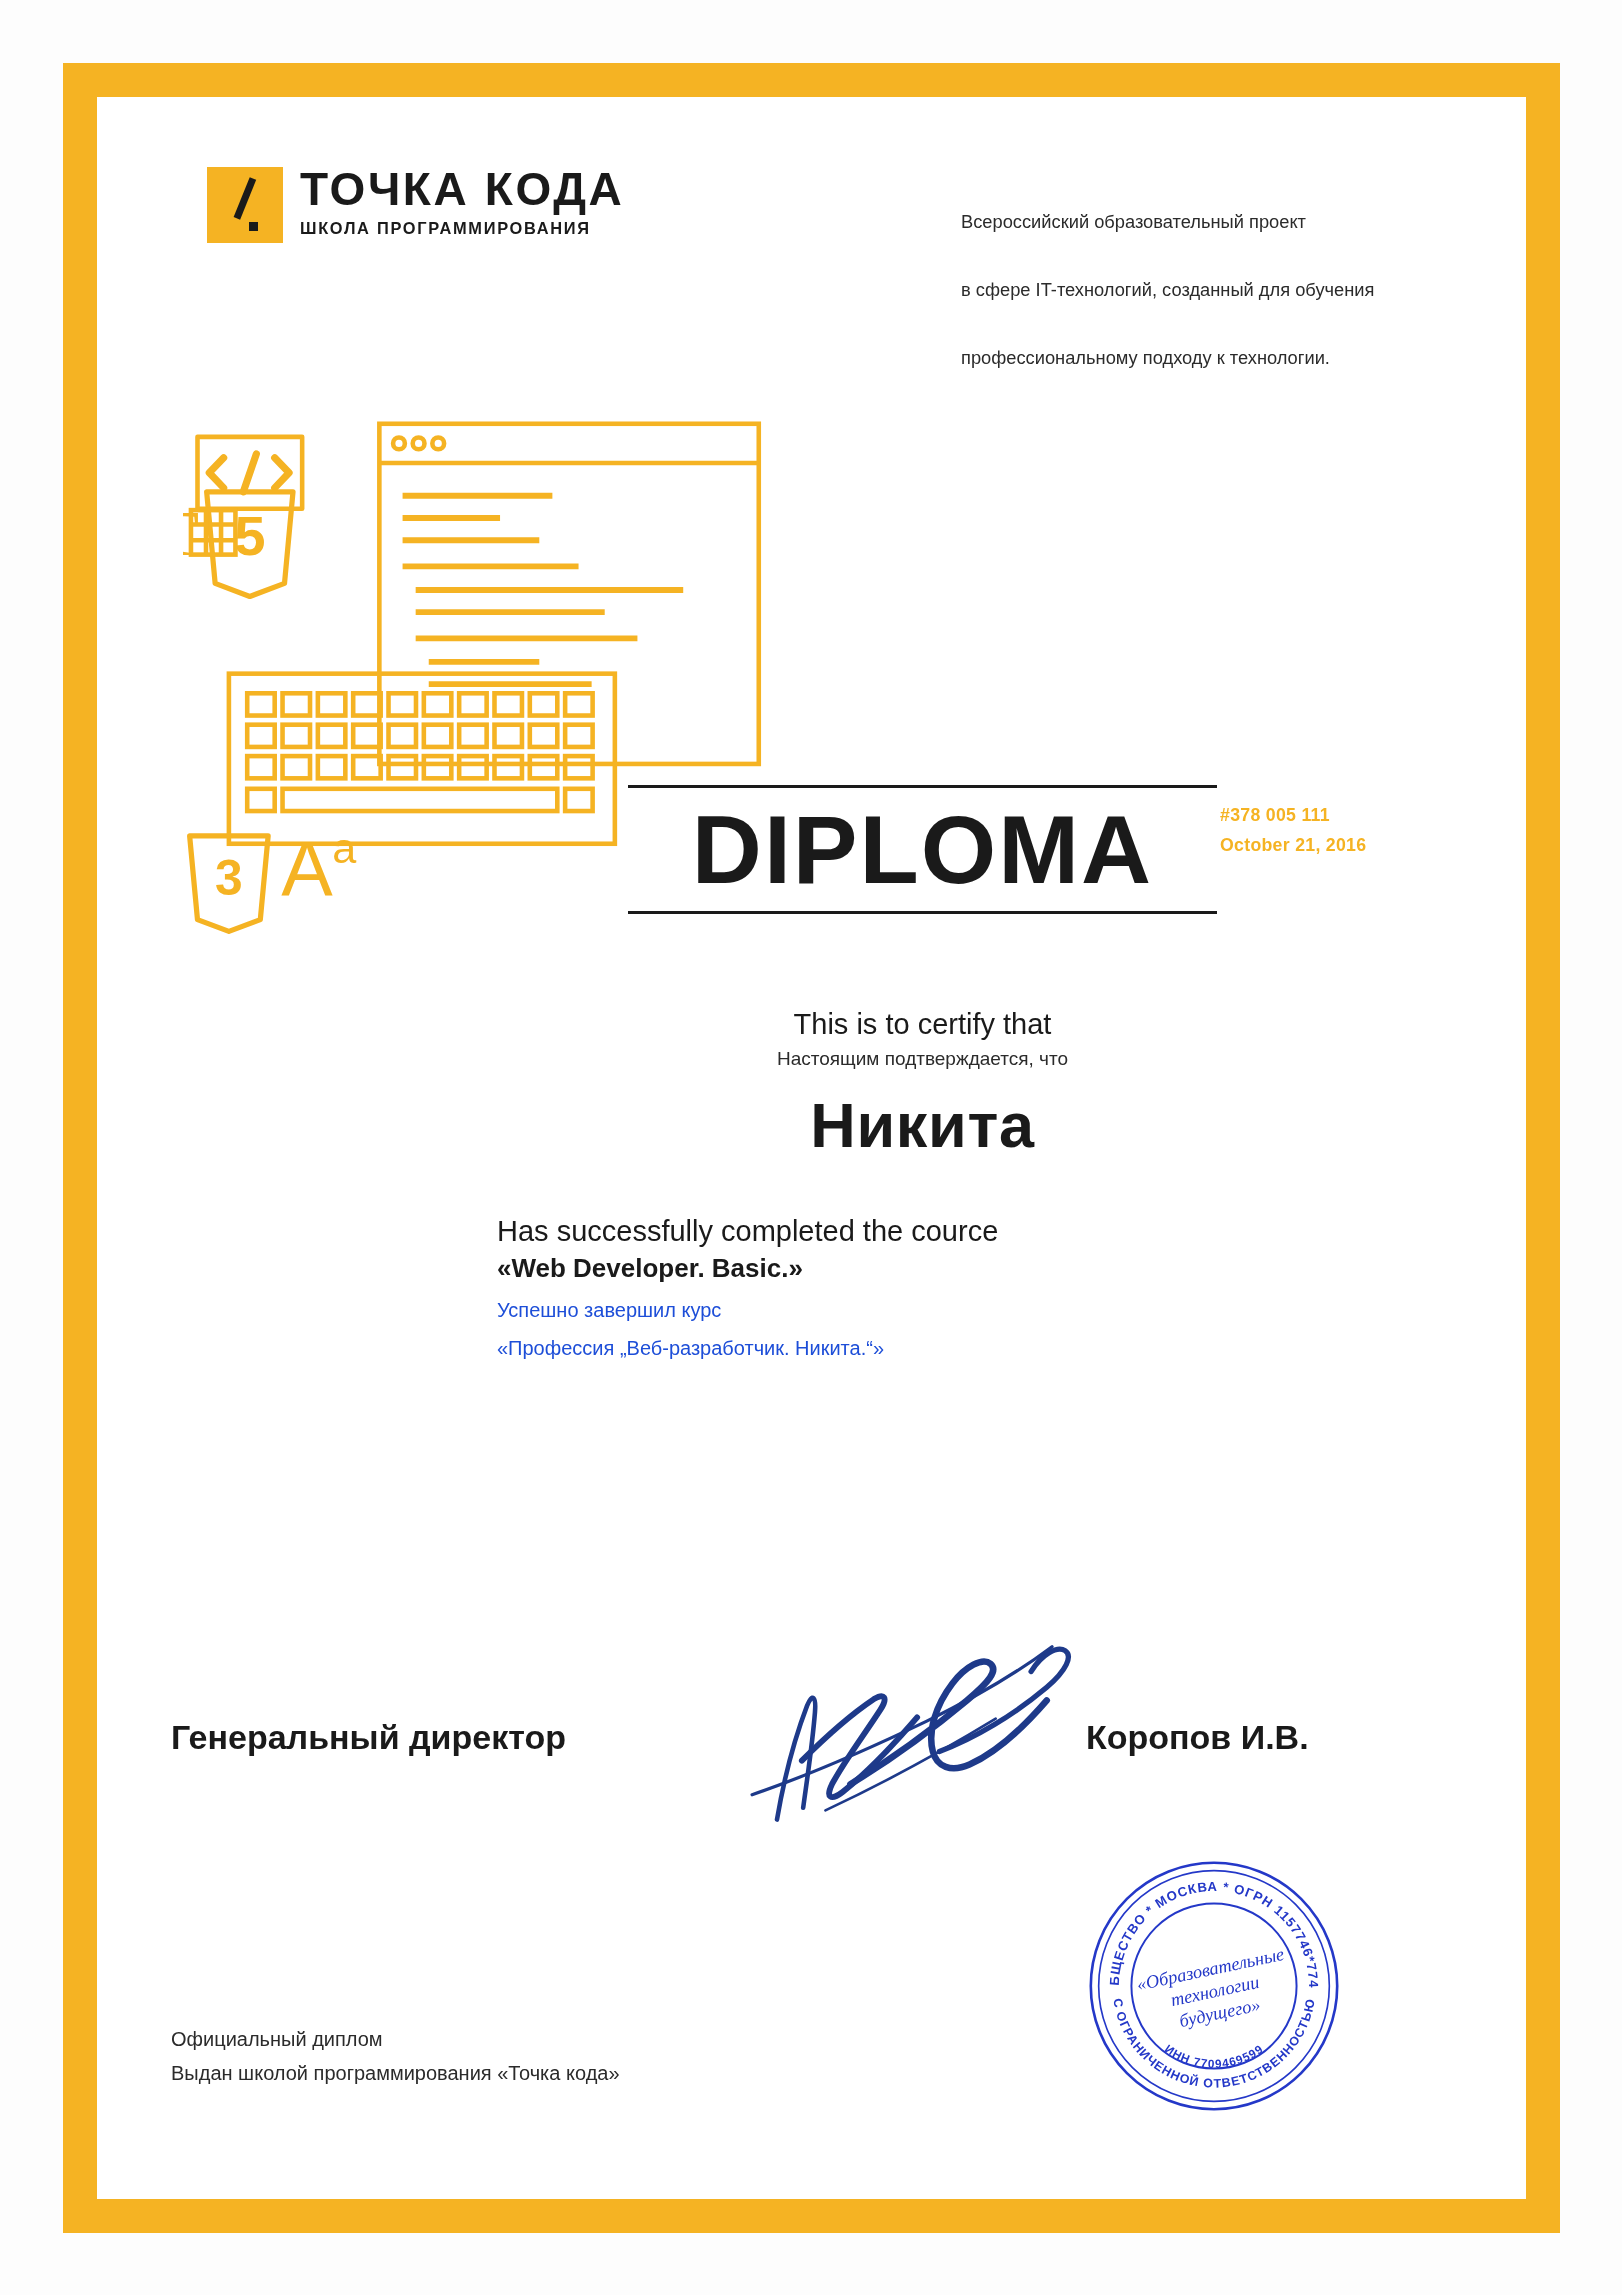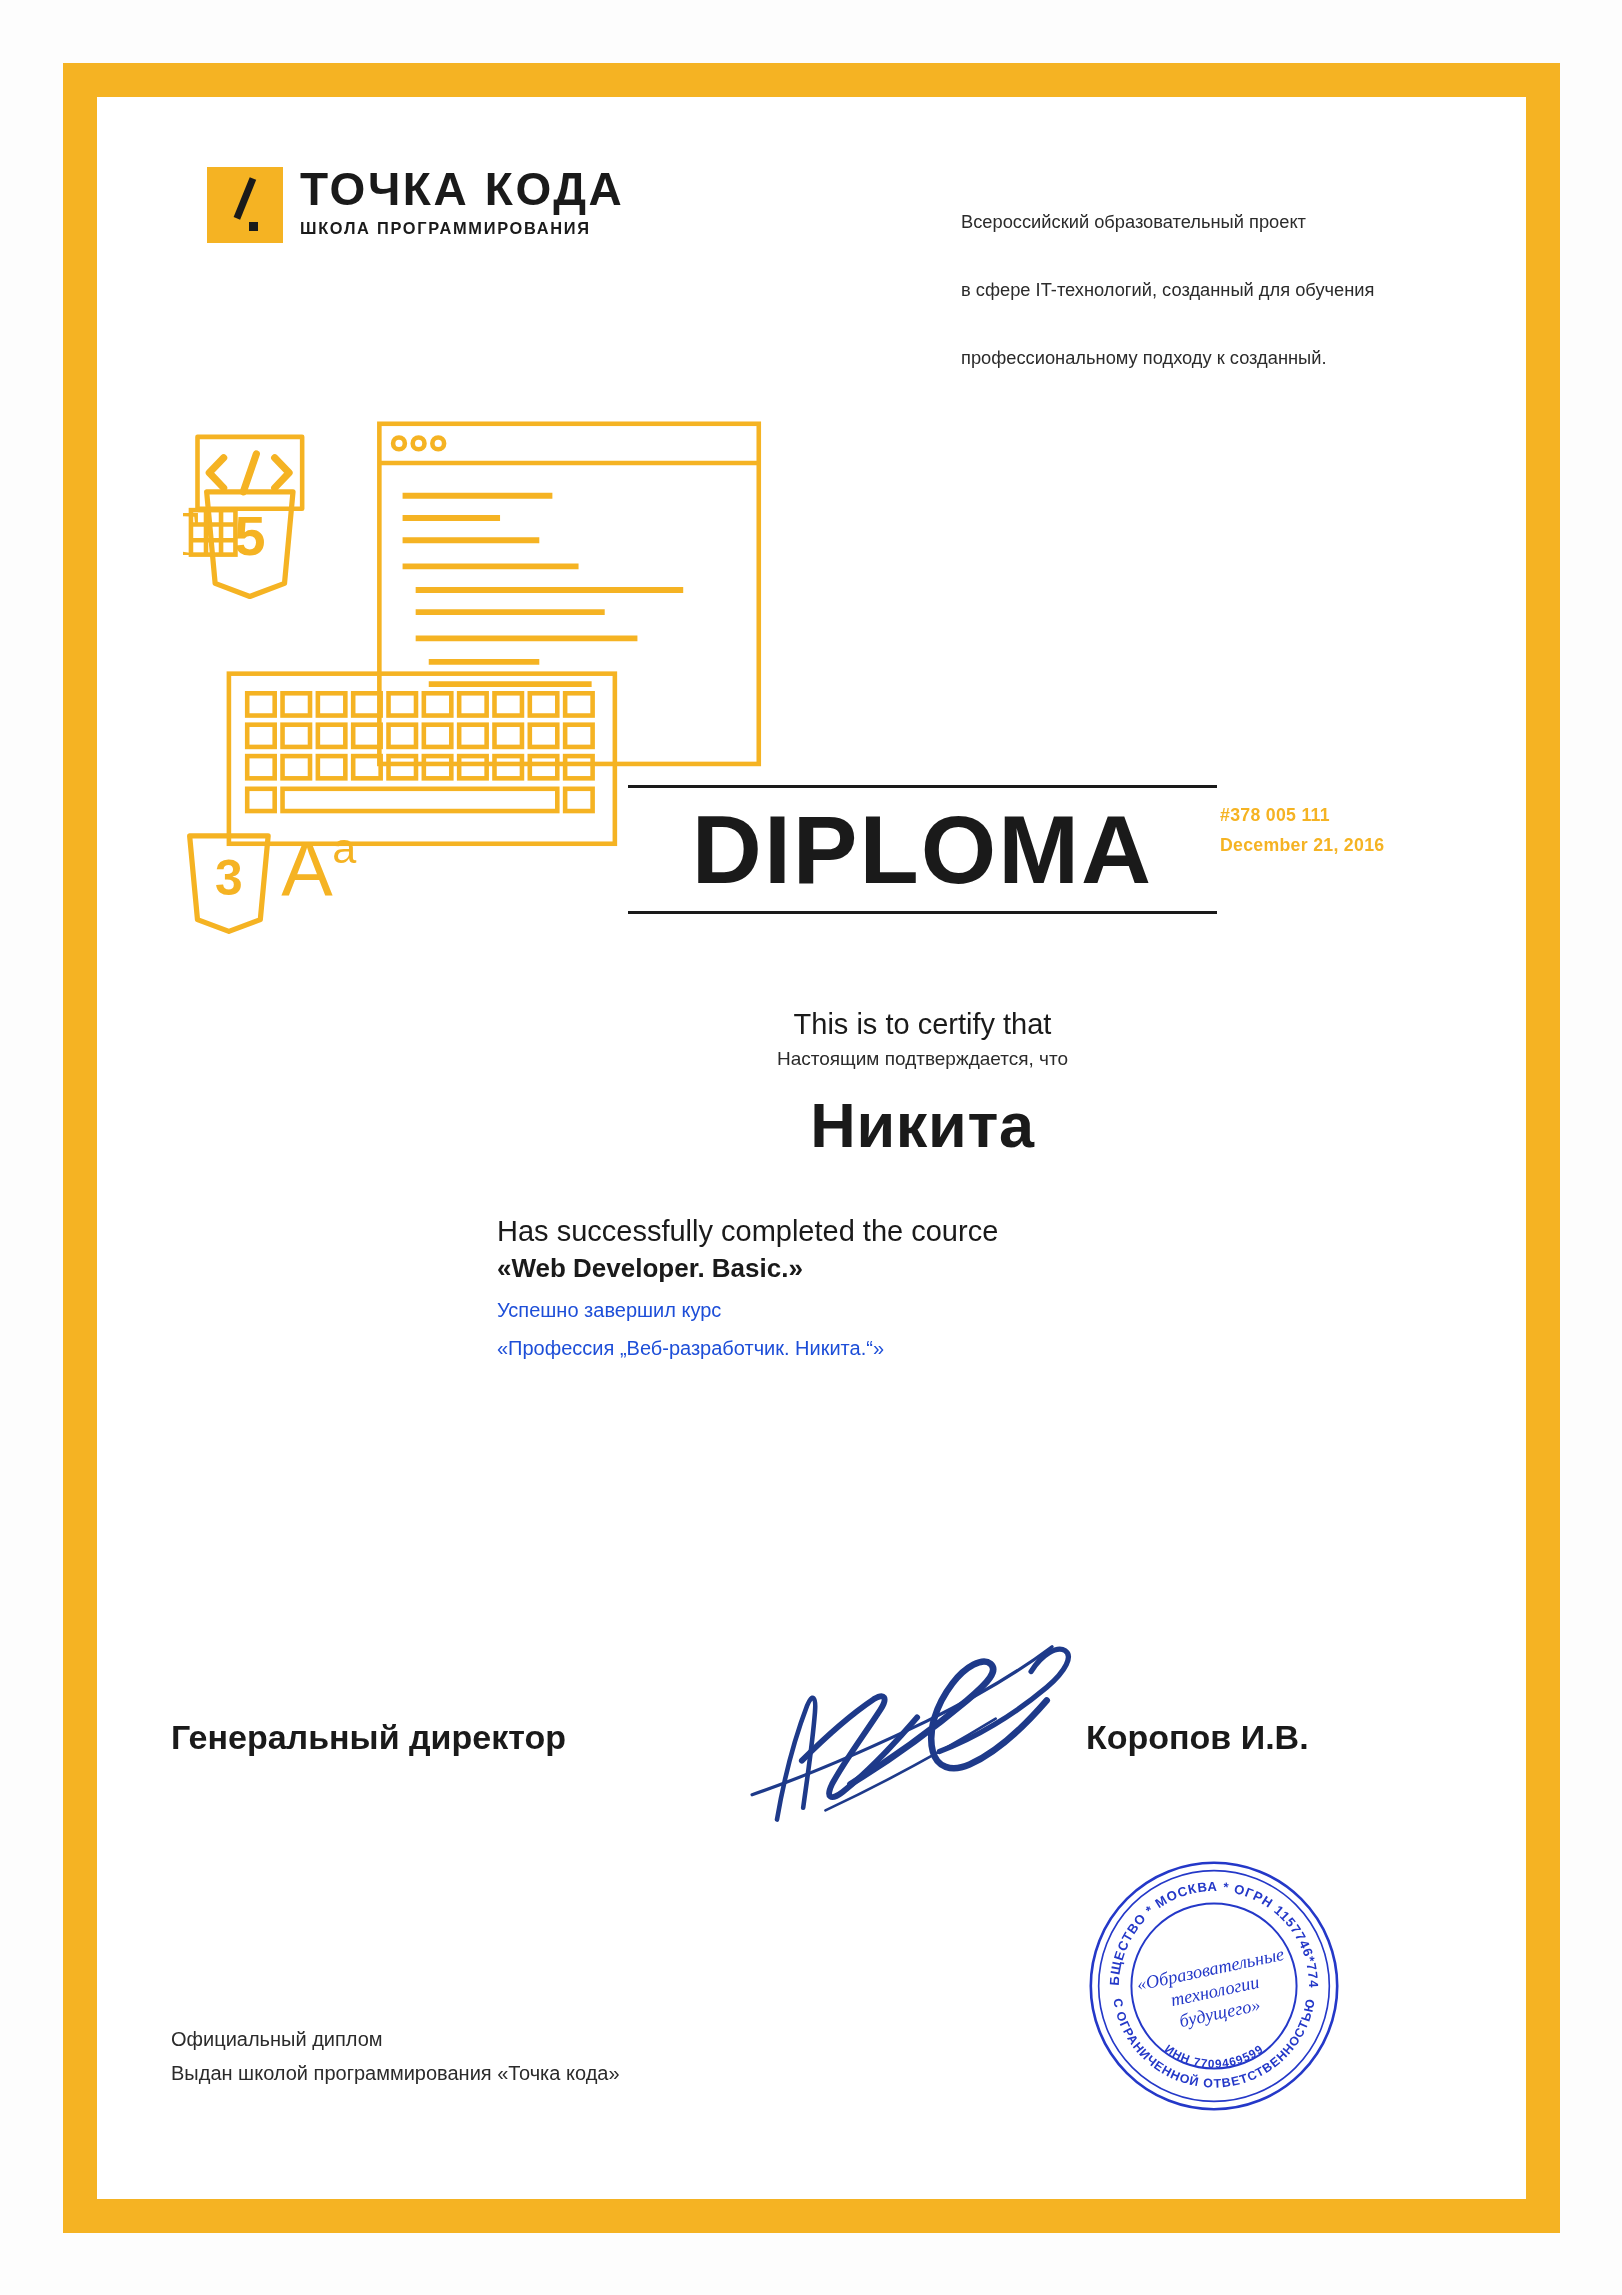--- a/index.html
+++ b/index.html
@@ -269,21 +269,21 @@
         <div class="dot"></div>
       </div>
       <div class="logo-text">
         <div class="logo-title">ТОЧКА КОДА</div>
         <div class="logo-sub">ШКОЛА ПРОГРАММИРОВАНИЯ</div>
       </div>
     </div>
     <div class="header-desc">
       <div>Всероссийский образовательный проект</div>
       <div>в сфере IT-технологий, созданный для обучения</div>
-      <div>профессиональному подходу к созданный.</div>
+      <div>профессиональному подходу к технологии.</div>
     </div>
   </div>
 
   <div class="illustration">
     <svg width="674" height="628" viewBox="0 0 1030 960" fill="none" xmlns="http://www.w3.org/2000/svg">
 
       <g stroke="#F5B323" stroke-width="7" fill="none">
         <rect x="300" y="18" width="580" height="520"></rect>
         <line x1="300" y1="78" x2="880" y2="78"></line>
         <circle cx="330" cy="48" r="9"></circle>
@@ -378,21 +378,21 @@
   </div>
 
   <div class="diploma-block">
     <div class="rule"></div>
     <div class="diploma-word">DIPLOMA</div>
     <div class="rule"></div>
   </div>
 
   <div class="serial">
     <div>#378 005 111</div>
-    <div>December 21, 2016</div>
+    <div>October 21, 2016</div>
   </div>
 
   <div class="certify">
     <div class="certify-en">This is to certify that</div>
     <div class="certify-ru">Настоящим подтверждается, что</div>
   </div>
 
   <div class="recipient">
     <div>Никита</div>
   </div>

